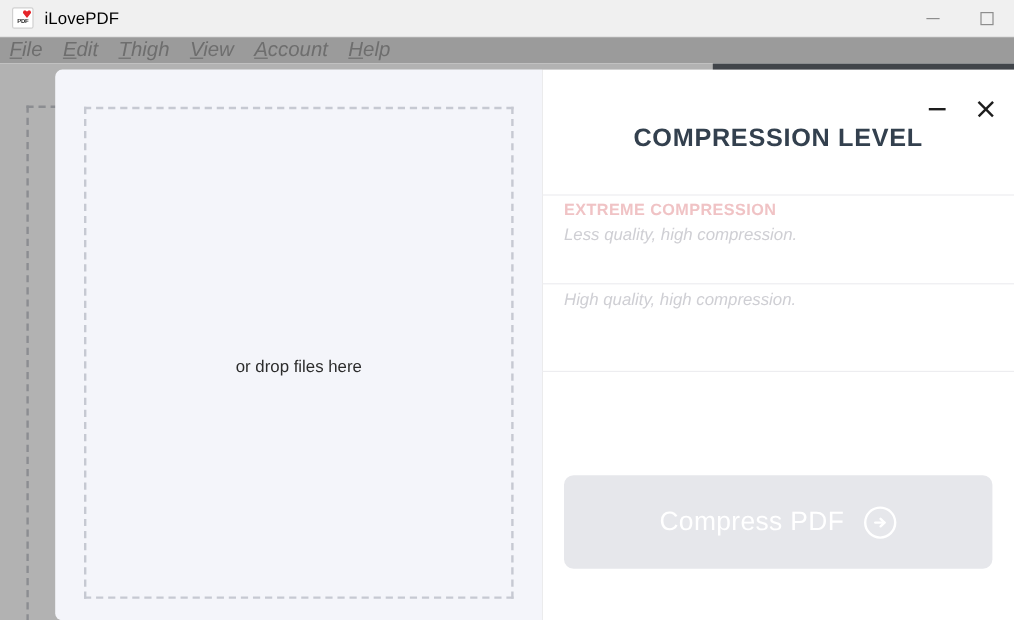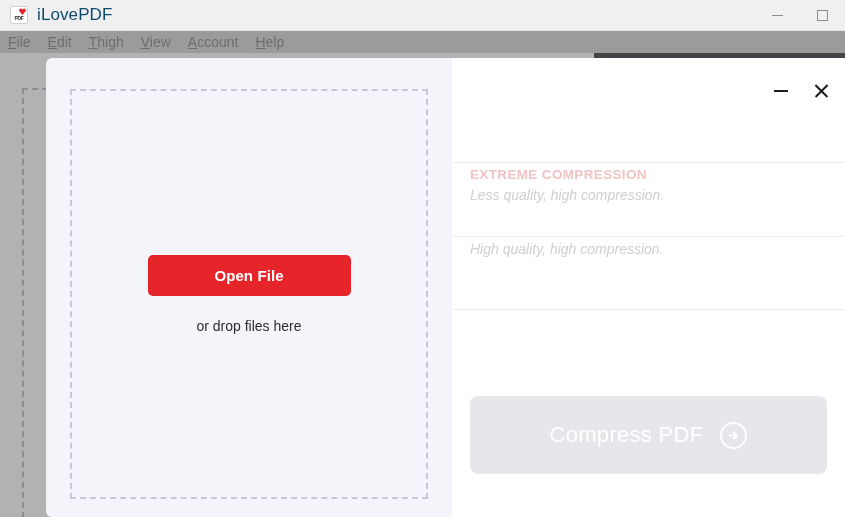--- a/index.html
+++ b/index.html
@@ -52,22 +52,22 @@
   }
   .app-icon .heart {
     position: absolute;
     left: 8px; top: 1px;
     width: 7px; height: 7px;
     background: #e5252a;
     clip-path: polygon(50% 100%, 0% 38%, 9% 14%, 27% 7%, 50% 22%, 73% 7%, 91% 14%, 100% 38%);
   }
   .app-title {
     margin-left: 9px;
-    font-size: 17px;
-    color: #0c4a6e;
+    font-size: 14px;
+    color: #000000;
     letter-spacing: 0.1px;
   }
   .win-controls {
     margin-left: auto;
     display: flex;
     height: 31px;
   }
   .win-btn {
     width: 45px; height: 31px;
     display: flex;
@@ -87,24 +87,25 @@
   .menubar {
     position: absolute;
     left: 0; top: 31px;
     width: 845px; height: 22px;
     background: #9b9b9b;
     display: flex;
     align-items: center;
     padding-left: 8px;
   }
   .menu-item {
-    font-size: 14px;
+    font-size: 17px;
     color: #6e6e6e;
     margin-right: 17px;
     white-space: nowrap;
+    font-style: italic;
   }
   .menu-item .mn {
     text-decoration: underline;
   }
 
   
   .workspace {
     position: absolute;
     left: 0; top: 53px;
     width: 845px; height: 464px;
@@ -335,36 +336,36 @@
   <div class="workspace">
     <div class="ws-toolbar"></div>
     <div class="ws-dropzone"></div>
   </div>
   <div class="overlay"></div>
 
   <div class="dialog">
 
     <div class="pane-left">
       <div class="pane-left-inner">
-        <button class="open-file-btn">Open File</button>
         <div class="drop-hint">or drop files here</div>
       </div>
     </div>
 
     <div class="pane-right">
 
       <div class="dialog-winbtns">
         <button class="dlg-btn">
           <span class="minline"></span>
         </button>
         <button class="dlg-btn">
           <span class="xmark"></span>
         </button>
       </div>
 
+      <div class="panel-title">COMPRESSION LEVEL</div>
 
       <div class="options">
 
         <div class="option-row">
           <div class="option-title">EXTREME COMPRESSION</div>
           <div class="option-desc">Less quality, high compression.</div>
         </div>
 
 
         <div class="option-row">

